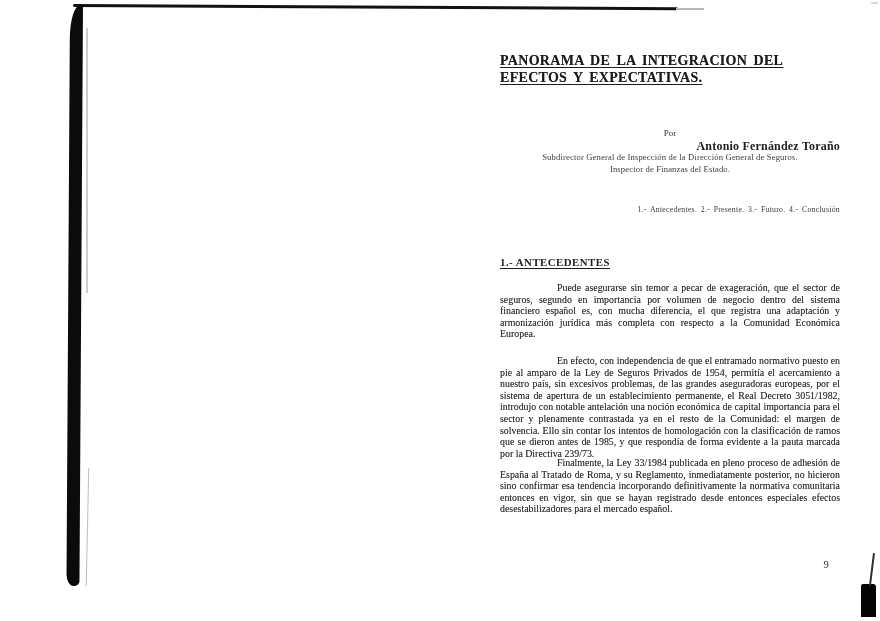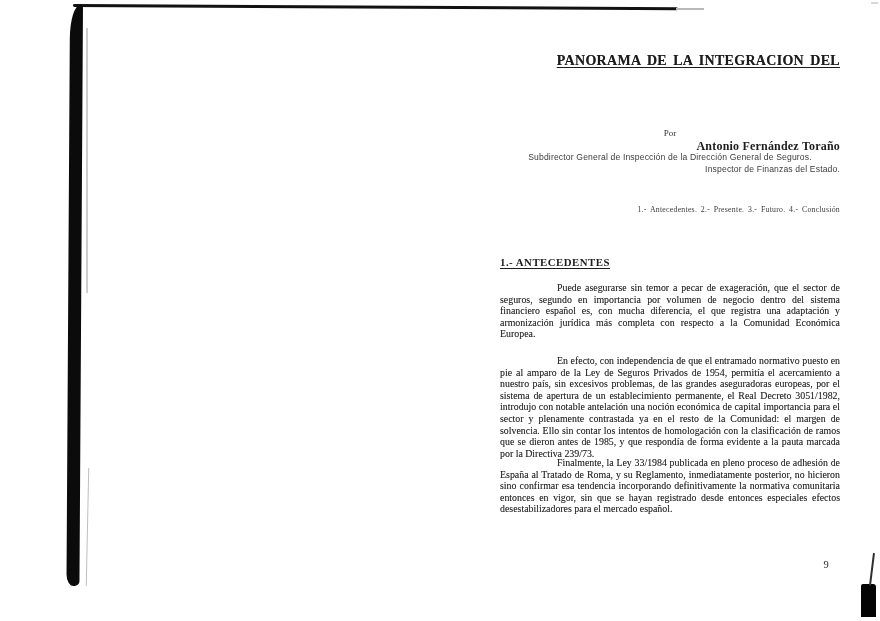--- a/index.html
+++ b/index.html
@@ -53,45 +53,45 @@
     width: 2px; height: 33px; background: #303030;
     transform: rotate(7deg); transform-origin: top right;
     border-radius: 1px;
   }
 
   
   .col { position: absolute; left: 500px; top: 0; width: 340px; }
 
   .title {
     position: absolute; top: 52px; left: 0; width: 340px;
-    text-align: right; font-weight: 700;
+    text-align: left; font-weight: 700;
     font-size: 14px; line-height: 17px;
     letter-spacing: 0.3px; word-spacing: 2.5px;
     color: #1c1c1c;
     text-shadow: 0 0 0.4px rgba(20,20,20,0.55);
   }
   .title .u { text-decoration: underline; text-decoration-thickness: 1.4px; text-underline-offset: 2px; }
 
   .byline {
     position: absolute; top: 128px; left: 0; width: 340px;
     text-align: center; font-size: 9px; color: #333;
   }
   .author {
     position: absolute; top: 139px; left: 0; width: 340px;
     text-align: right; font-weight: 700; font-size: 12px;
     letter-spacing: 0.2px; color: #1e1e1e;
   }
   .role { 
     position: absolute; left: 0; width: 340px;
     text-align: center;
-    font-family: Liberation Sans, sans-serif;
+    font-family: Liberation Serif, serif;
     font-size: 8.6px; color: #3c3c3c; letter-spacing: 0.15px;
   }
   .role1 { top: 152px; }
-  .role2 { top: 164px; text-align: right; }
+  .role2 { top: 164px; }
 
   .toc {
     position: absolute; top: 205px; left: 0; width: 340px;
     text-align: right; font-size: 7.8px; color: #3a3a3a;
     letter-spacing: 0.25px; word-spacing: 1.5px;
   }
 
   .heading {
     position: absolute; top: 256px; left: 0; width: 340px;
     font-weight: 700; font-size: 10.8px;
@@ -125,20 +125,21 @@
   <div class="scan-left"></div>
   <div class="scan-left-thin"></div>
   <div class="scan-left-thin2"></div>
   <div class="scan-br-rect"></div>
   <div class="scan-br-line"></div>
 
   <div class="col">
 
     <div class="title">
       <div><span class="u">PANORAMA DE LA INTEGRACION DEL</span></div>
+      <div><span class="u">EFECTOS Y EXPECTATIVAS.</span></div>
     </div>
 
     <div class="byline">Por</div>
     <div class="author">Antonio Fernández Toraño</div>
     <div class="role role1">Subdirector General de Inspección de la Dirección General de Seguros.</div>
     <div class="role role2">Inspector de Finanzas del Estado.</div>
 
     <div class="toc">1.- Antecedentes. 2.- Presente. 3.- Futuro. 4.- Conclusión</div>
 
     <div class="heading">

